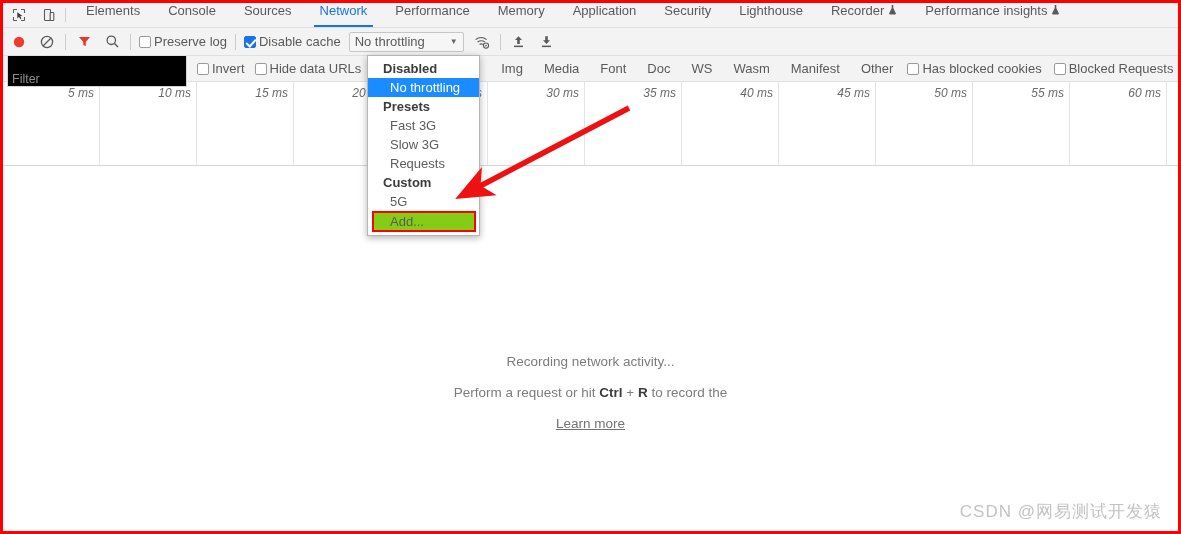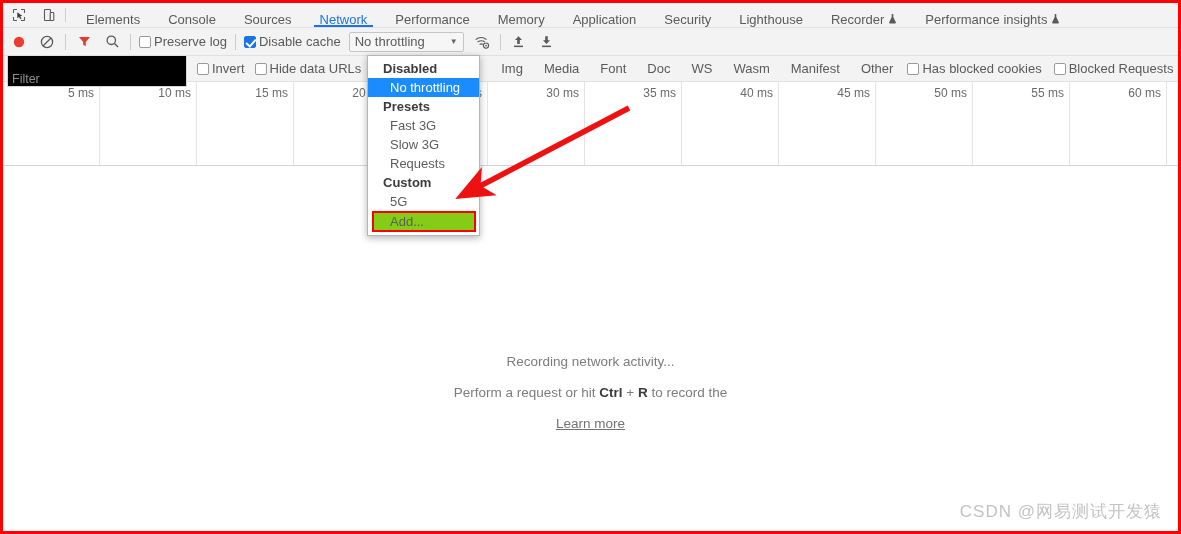--- a/index.html
+++ b/index.html
@@ -31,21 +31,21 @@
     display: flex; align-items: stretch;
     flex: 0 0 auto;
     position: relative;
     z-index: 5;
   }
   .tb-icons { display: flex; align-items: center; padding: 0 4px 0 6px; gap: 10px; }
   .tb-icons svg { display: block; }
   .tb-sep { width: 1px; background: #d0d0d0; margin: 5px 6px 5px 2px; }
   .tabs { display: flex; align-items: stretch; }
   .tab {
-    display: flex; align-items: flex-end; gap: 4px;
+    display: flex; align-items: flex-start; gap: 4px;
     padding: 0 14px;
     font-size: 13px; color: #5a5a5a;
     white-space: nowrap;
     position: relative;
   }
   .tab.active { color: #1a73e8; }
   .tab.active::after {
     content: ""; position: absolute; left: 8px; right: 8px; bottom: 0;
     height: 2px; background: #1a73e8;
   }
@@ -123,20 +123,21 @@
     overflow: hidden;
   }
   .ruler-tick {
     position: absolute; top: 0; bottom: 0;
     border-right: 1px solid #e4e4e4;
   }
   .ruler-label {
     position: absolute; top: 4px; right: 5px;
     font-size: 12px; color: #6a6a6a;
     white-space: nowrap;
+    font-style: italic;
   }
 
   
   .netbody {
     flex: 1 1 auto;
     position: relative;
     background: #fff;
   }
   .empty-msg {
     position: absolute;

